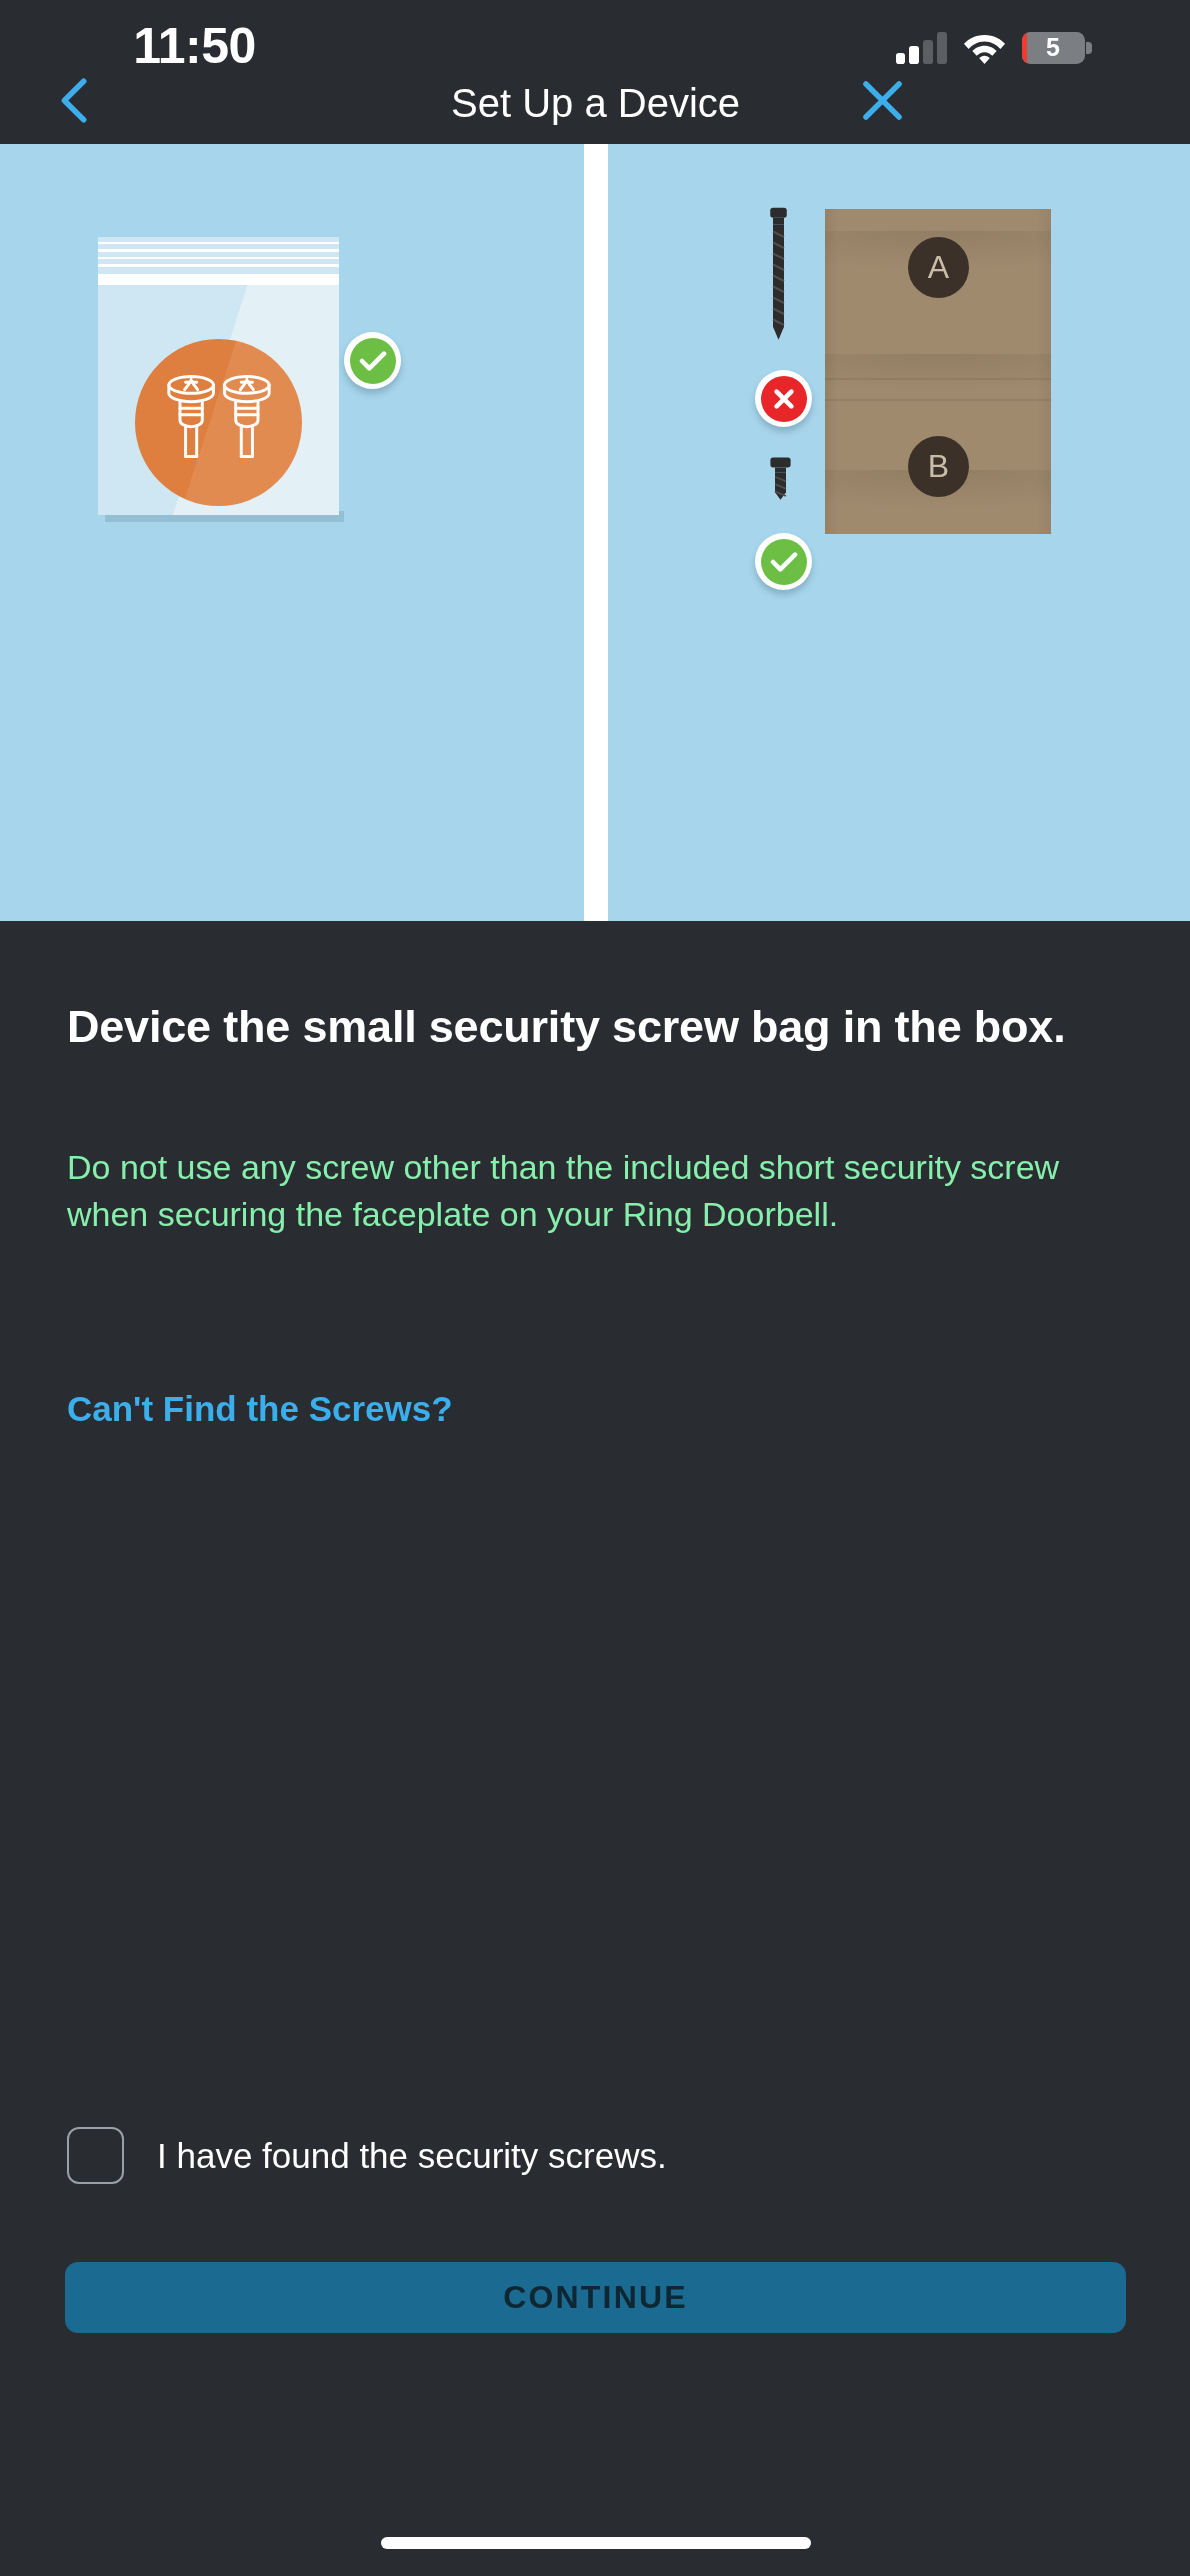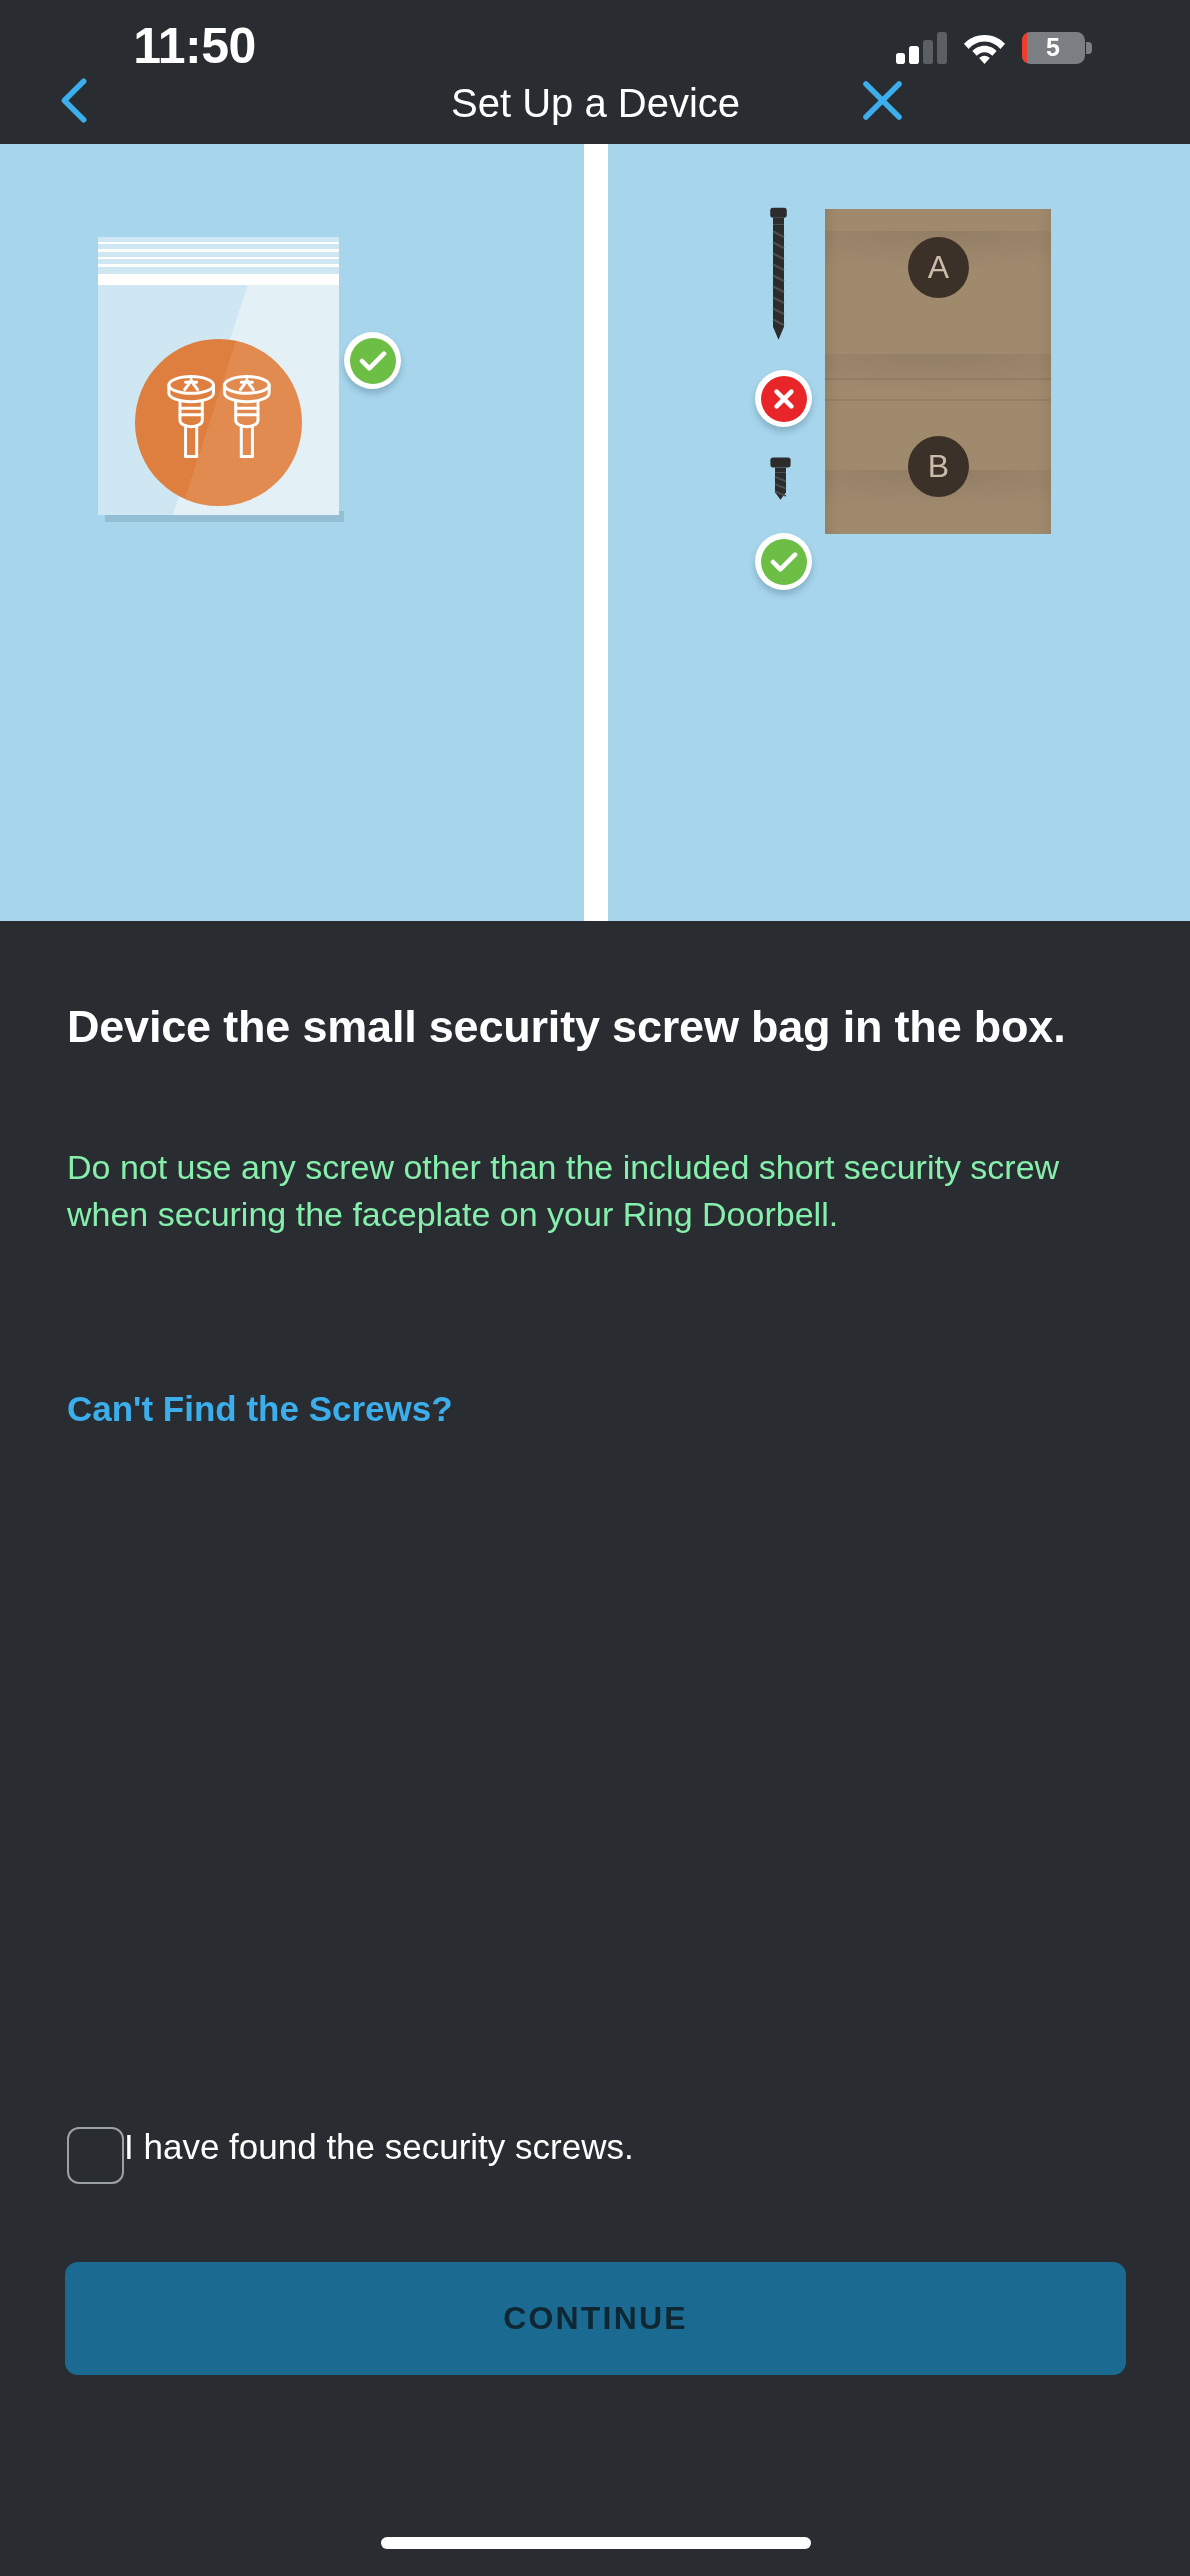--- a/index.html
+++ b/index.html
@@ -186,32 +186,32 @@
     font-size:34px; color:#86efac; line-height:1.38; font-weight:400;
   }
   #help-link {
     position:absolute; left:67px; top:1389px;
     font-size:35px; color:#3BAEEB; font-weight:bold; cursor:pointer;
   }
 
   
   #checkbox-row {
     position:absolute; left:67px; top:2127px;
-    display:flex; align-items:flex-start; cursor:pointer;
+    display:flex; align-items:center; gap:33px; cursor:pointer;
   }
   #checkbox-box {
     width:57px; height:57px; border-radius:12px;
     border:2.8px solid #9BA0A6; background:transparent;
   }
   #checkbox-label {
     font-size:35px; color:#ffffff; font-weight:400;
   }
   #continue-button {
     position:absolute; left:65px; top:2262px;
-    width:1061px; height:113px; border-radius:13px;
+    width:1061px; height:71px; border-radius:13px;
     background:#1A6A91;
     display:flex; align-items:center; justify-content:center;
     font-size:32px; font-weight:bold; letter-spacing:2.2px;
     color:#0F2732; cursor:pointer; border:none;
     font-family:"Liberation Sans", sans-serif;
   }
   #home-indicator {
     position:absolute; left:50%; transform:translateX(-50%);
     top:2537px; width:430px; height:12px;
     border-radius:6.5px; background:#ffffff;

